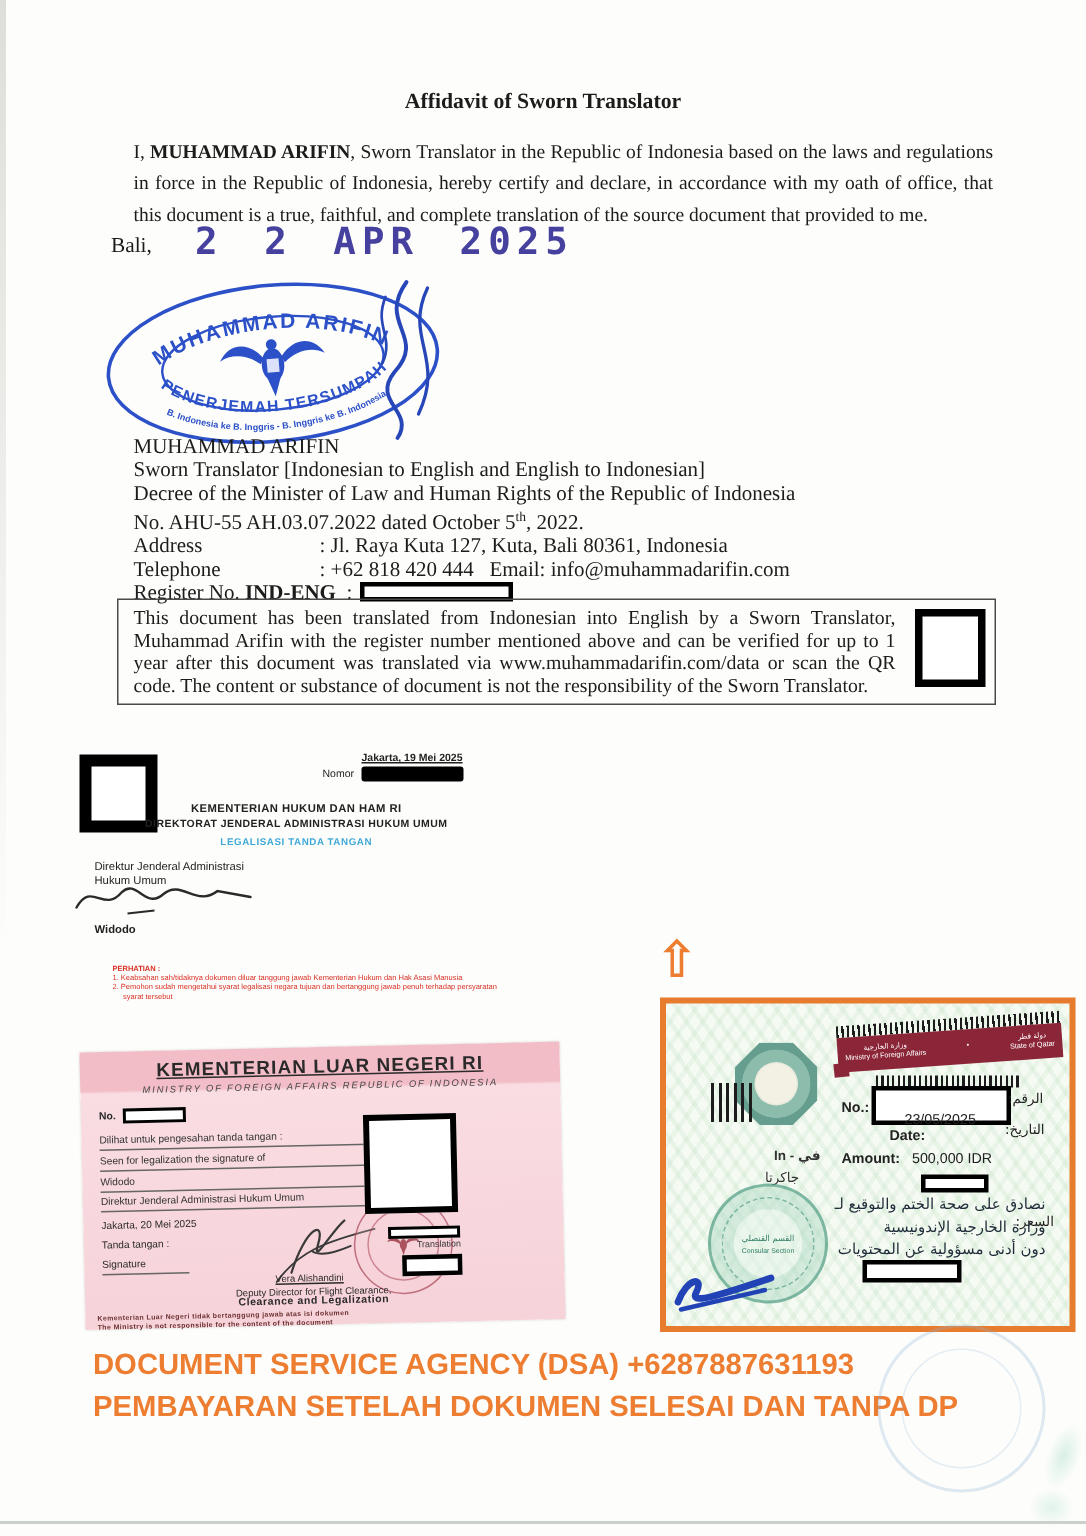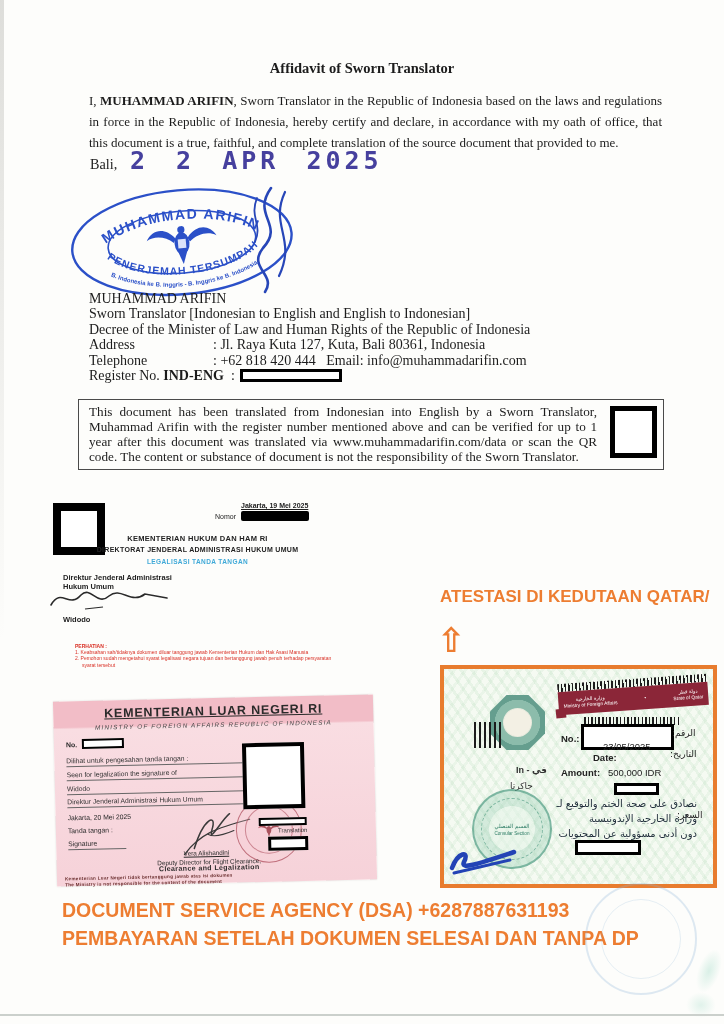--- a/index.html
+++ b/index.html
@@ -7,21 +7,21 @@
   .page {
     position:relative; width:724px; height:1024px; overflow:hidden;
     background:#fdfdfb; color:#1c1c1c;
     font-family:"Liberation Serif", serif;
   }
   .abs { position:absolute; }
 
   
   .title { left:0; top:60px; width:724px; text-align:center; font-weight:bold; font-size:14.5px; }
   .para  { left:89px; top:90px; width:573px; font-size:13px; line-height:21px; text-align:justify; }
-  .bali  { left:90px; top:156px; font-size:14.2px; }
+  .bali  { left:74px; top:156px; font-size:14.2px; }
   .date-stamp {
     left:130px; top:146px; font-family:"DejaVu Sans Mono", monospace;
     font-weight:bold; font-size:25px; letter-spacing:4px; word-spacing:8px; color:#46409E;
   }
 
   
   .oval-stamp { left:66px; top:186px; width:236px; height:114px; transform:rotate(-5deg); }
   .stamp-sig  { left:233px; top:182px; width:84px; height:118px; }
 
   
@@ -37,21 +37,21 @@
 
   
   .legal { left:45px; top:497px; width:430px; height:172px; font-family:"Liberation Sans", sans-serif; color:#222; }
   .ls-redact { left:8px; top:6px; width:52px; height:52px; border:8px solid #000; background:#fff; }
   .ls-date   { left:196px; top:5px; font-size:7px; font-weight:bold; text-decoration:underline; }
   .ls-nomor  { left:170px; top:16px; font-size:7px; }
   .ls-nomor-box { left:196px; top:14px; width:68px; height:10px; background:#000; border-radius:2px; }
   .ls-h1 { left:0; top:37px; width:305px; text-align:center; font-size:7.5px; font-weight:bold; letter-spacing:.3px; }
   .ls-h2 { left:0; top:49px; width:305px; text-align:center; font-size:7px; font-weight:bold; letter-spacing:.3px; }
   .ls-h3 { left:0; top:61px; width:305px; text-align:center; font-size:6.5px; font-weight:bold; color:#3FA9D8; letter-spacing:.4px; }
-  .ls-ltitle { left:18px; top:76px; font-size:7.5px; font-weight:bold; line-height:9px; }
+  .ls-ltitle { left:18px; top:76px; font-size:7.5px; font-weight:normal; line-height:9px; }
   .ls-sign   { left:2px; top:86px; width:128px; height:30px; }
   .ls-widodo { left:18px; top:118px; font-size:7.5px; font-weight:bold; }
   .ls-right  { left:148px; top:74px; width:158px; text-align:right; font-size:7.5px; font-weight:bold; line-height:9.5px; }
   .ls-notice { left:30px; top:146px; font-size:5px; line-height:6.2px; color:#D93025; }
   .ls-notice .nt { font-weight:bold; }
   .ls-notice .ind { padding-left:7px; }
 
   
   .orange-note { left:440px; top:586px; width:278px; font-family:"Liberation Sans", sans-serif; font-weight:bold; font-size:17px; line-height:22px; color:#ED7D31; }
   .orange-arrow { left:437px; top:622px; font-family:"DejaVu Sans", sans-serif; font-size:34px; font-weight:bold; color:#ED7D31; line-height:36px; }
@@ -177,20 +177,21 @@
   <svg class="abs stamp-sig" viewBox="0 0 84 118">
     <path d="M38,6 C18,34 52,42 30,66 C14,86 44,92 32,110" fill="none" stroke="#2746B8" stroke-width="2.6" stroke-linecap="round"></path>
     <path d="M52,10 C36,44 64,56 46,94" fill="none" stroke="#2746B8" stroke-width="2.2" stroke-linecap="round"></path>
     <path d="M24,16 C16,36 30,42 22,60" fill="none" stroke="#2746B8" stroke-width="1.8" stroke-linecap="round"></path>
   </svg>
 
   <div class="abs contact">
     <div>MUHAMMAD ARIFIN</div>
     <div>Sworn Translator  [Indonesian to English and English to Indonesian]</div>
     <div>Decree of the Minister of Law and Human Rights of the Republic of Indonesia</div>
+    <div><span>No. AHU-55 AH.03.07.2022 dated October 5</span><sup>th</sup><span>, 2022.</span></div>
     <div><span class="lbl">Address</span><span>: Jl. Raya Kuta 127, Kuta, Bali 80361, Indonesia</span></div>
     <div class="pre-space"><span class="lbl">Telephone</span><span>: +62 818 420 444   Email: info@muhammadarifin.com</span></div>
     <div><span>Register No. </span><b>IND-ENG</b>&nbsp;&nbsp;<span>:</span><span class="reg-box"></span></div>
   </div>
 
   <div class="abs disc-box">
     <span>This document has been translated from Indonesian into English by a Sworn Translator, Muhammad Arifin with the register number mentioned above and can be verified for up to 1 year after this document was translated via www.muhammadarifin.com/data or scan the QR code. The content or substance of document is not the responsibility of the Sworn Translator.</span>
     <span class="disc-qr"></span>
   </div>
 
@@ -213,21 +214,20 @@
     <div class="abs ls-widodo">Widodo</div>
     <div class="abs ls-notice">
       <div class="nt">PERHATIAN :</div>
       <div>1. Keabsahan sah/tidaknya dokumen diluar tanggung jawab Kementerian Hukum dan Hak Asasi Manusia</div>
       <div>2. Pemohon sudah mengetahui syarat legalisasi negara tujuan dan bertanggung jawab penuh terhadap persyaratan</div>
       <div class="ind">syarat tersebut</div>
     </div>
   </div>
 
   <div class="abs orange-note">
-    <div>ATESTASI DI KEDUTAAN QATAR/</div>
   </div>
   <div class="abs orange-arrow">⇧</div>
 
   <div class="abs qatar-box">
     <div class="abs qa-header">
       <div class="qa-barcode"></div>
       <div class="qa-maroon">
         <span><span class="ar">وزارة الخارجية</span><br><span>Ministry of Foreign Affairs</span></span>
         <span>•</span>
         <span><span class="ar">دولة قطر</span><br><span>State of Qatar</span></span>

